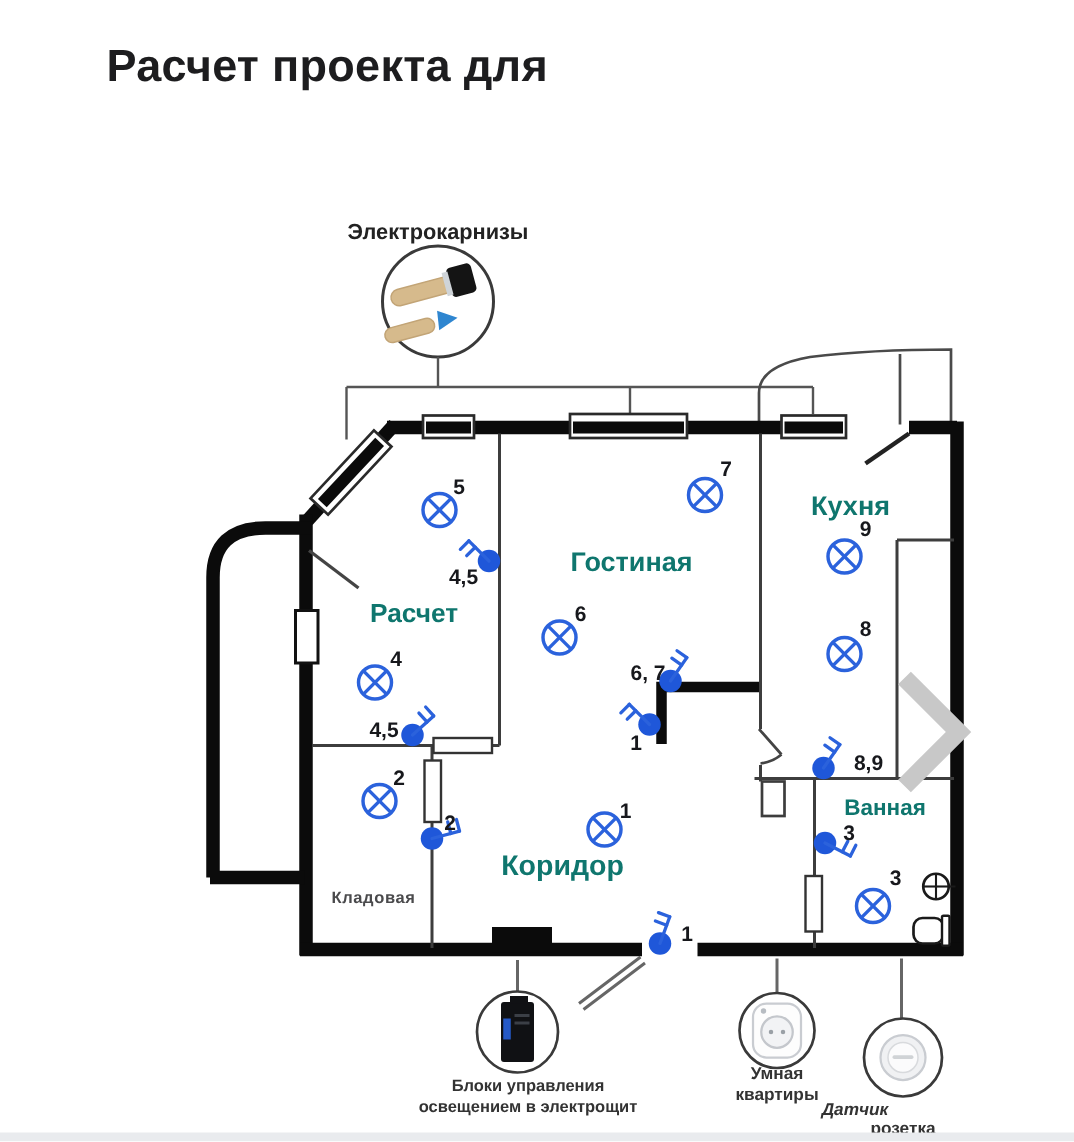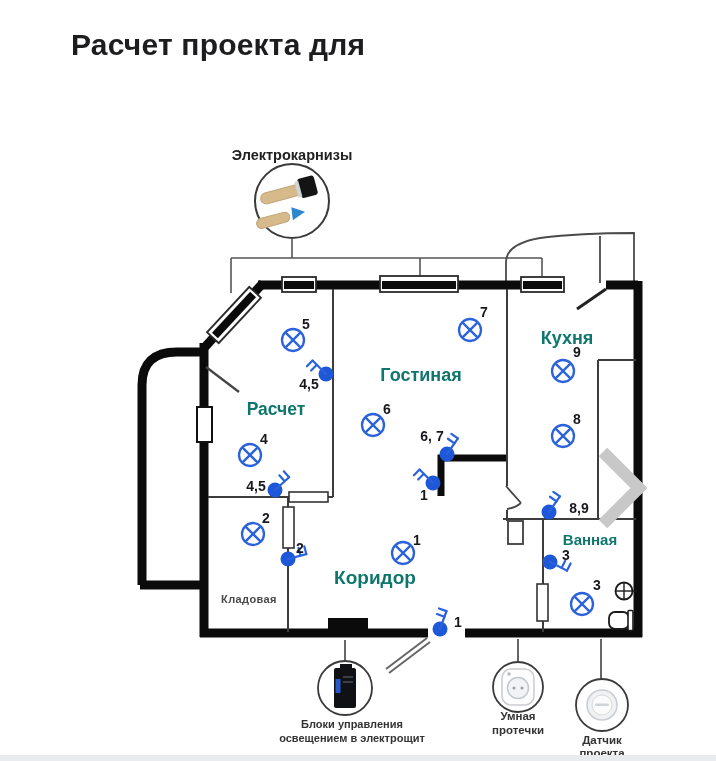--- a/index.html
+++ b/index.html
@@ -226,27 +226,27 @@
   <div class="lbl num" style="left:264px;top:439px;">4</div>
   <div class="lbl num" style="left:306px;top:324px;">5</div>
   <div class="lbl num" style="left:387px;top:409px;">6</div>
   <div class="lbl num" style="left:484px;top:312px;">7</div>
   <div class="lbl num" style="left:577px;top:419px;">8</div>
   <div class="lbl num" style="left:577px;top:352px;">9</div>
 
   <div class="lbl num" style="left:309px;top:384px;">4,5</div>
   <div class="lbl num" style="left:256px;top:486px;">4,5</div>
   <div class="lbl num" style="left:300px;top:548px;">2</div>
-  <div class="lbl num" style="left:432px;top:436px;">6, 7</div>
+  <div class="lbl num" style="left:432px;top:448px;">6, 7</div>
   <div class="lbl num" style="left:424px;top:495px;">1</div>
   <div class="lbl num" style="left:579px;top:508px;">8,9</div>
   <div class="lbl num" style="left:566px;top:555px;">3</div>
   <div class="lbl num" style="left:458px;top:622px;">1</div>
 
   <div class="lbl callout" style="left:352px;top:724px;">Блоки управления</div>
   <div class="lbl callout" style="left:352px;top:738px;">освещением в электрощит</div>
   <div class="lbl callout" style="left:518px;top:716px;font-size:11.5px;">Умная</div>
-  <div class="lbl callout" style="left:518px;top:730px;font-size:11.5px;">протечки</div>
-  <div class="lbl callout" style="left:602px;top:740px;font-size:11.5px;">Датчик</div>
-  <div class="lbl callout" style="left:602px;top:753px;font-size:11.5px;">проекта</div>
+  <div class="lbl callout" style="left:518px;top:730px;font-size:11.5px;">квартиры</div>
+  <div class="lbl callout" style="left:570px;top:740px;font-size:11.5px;font-style:italic;">Датчик</div>
+  <div class="lbl callout" style="left:602px;top:753px;font-size:11.5px;">розетка</div>
 
   <div class="strip"></div>
 </div>
 
 </body></html>

